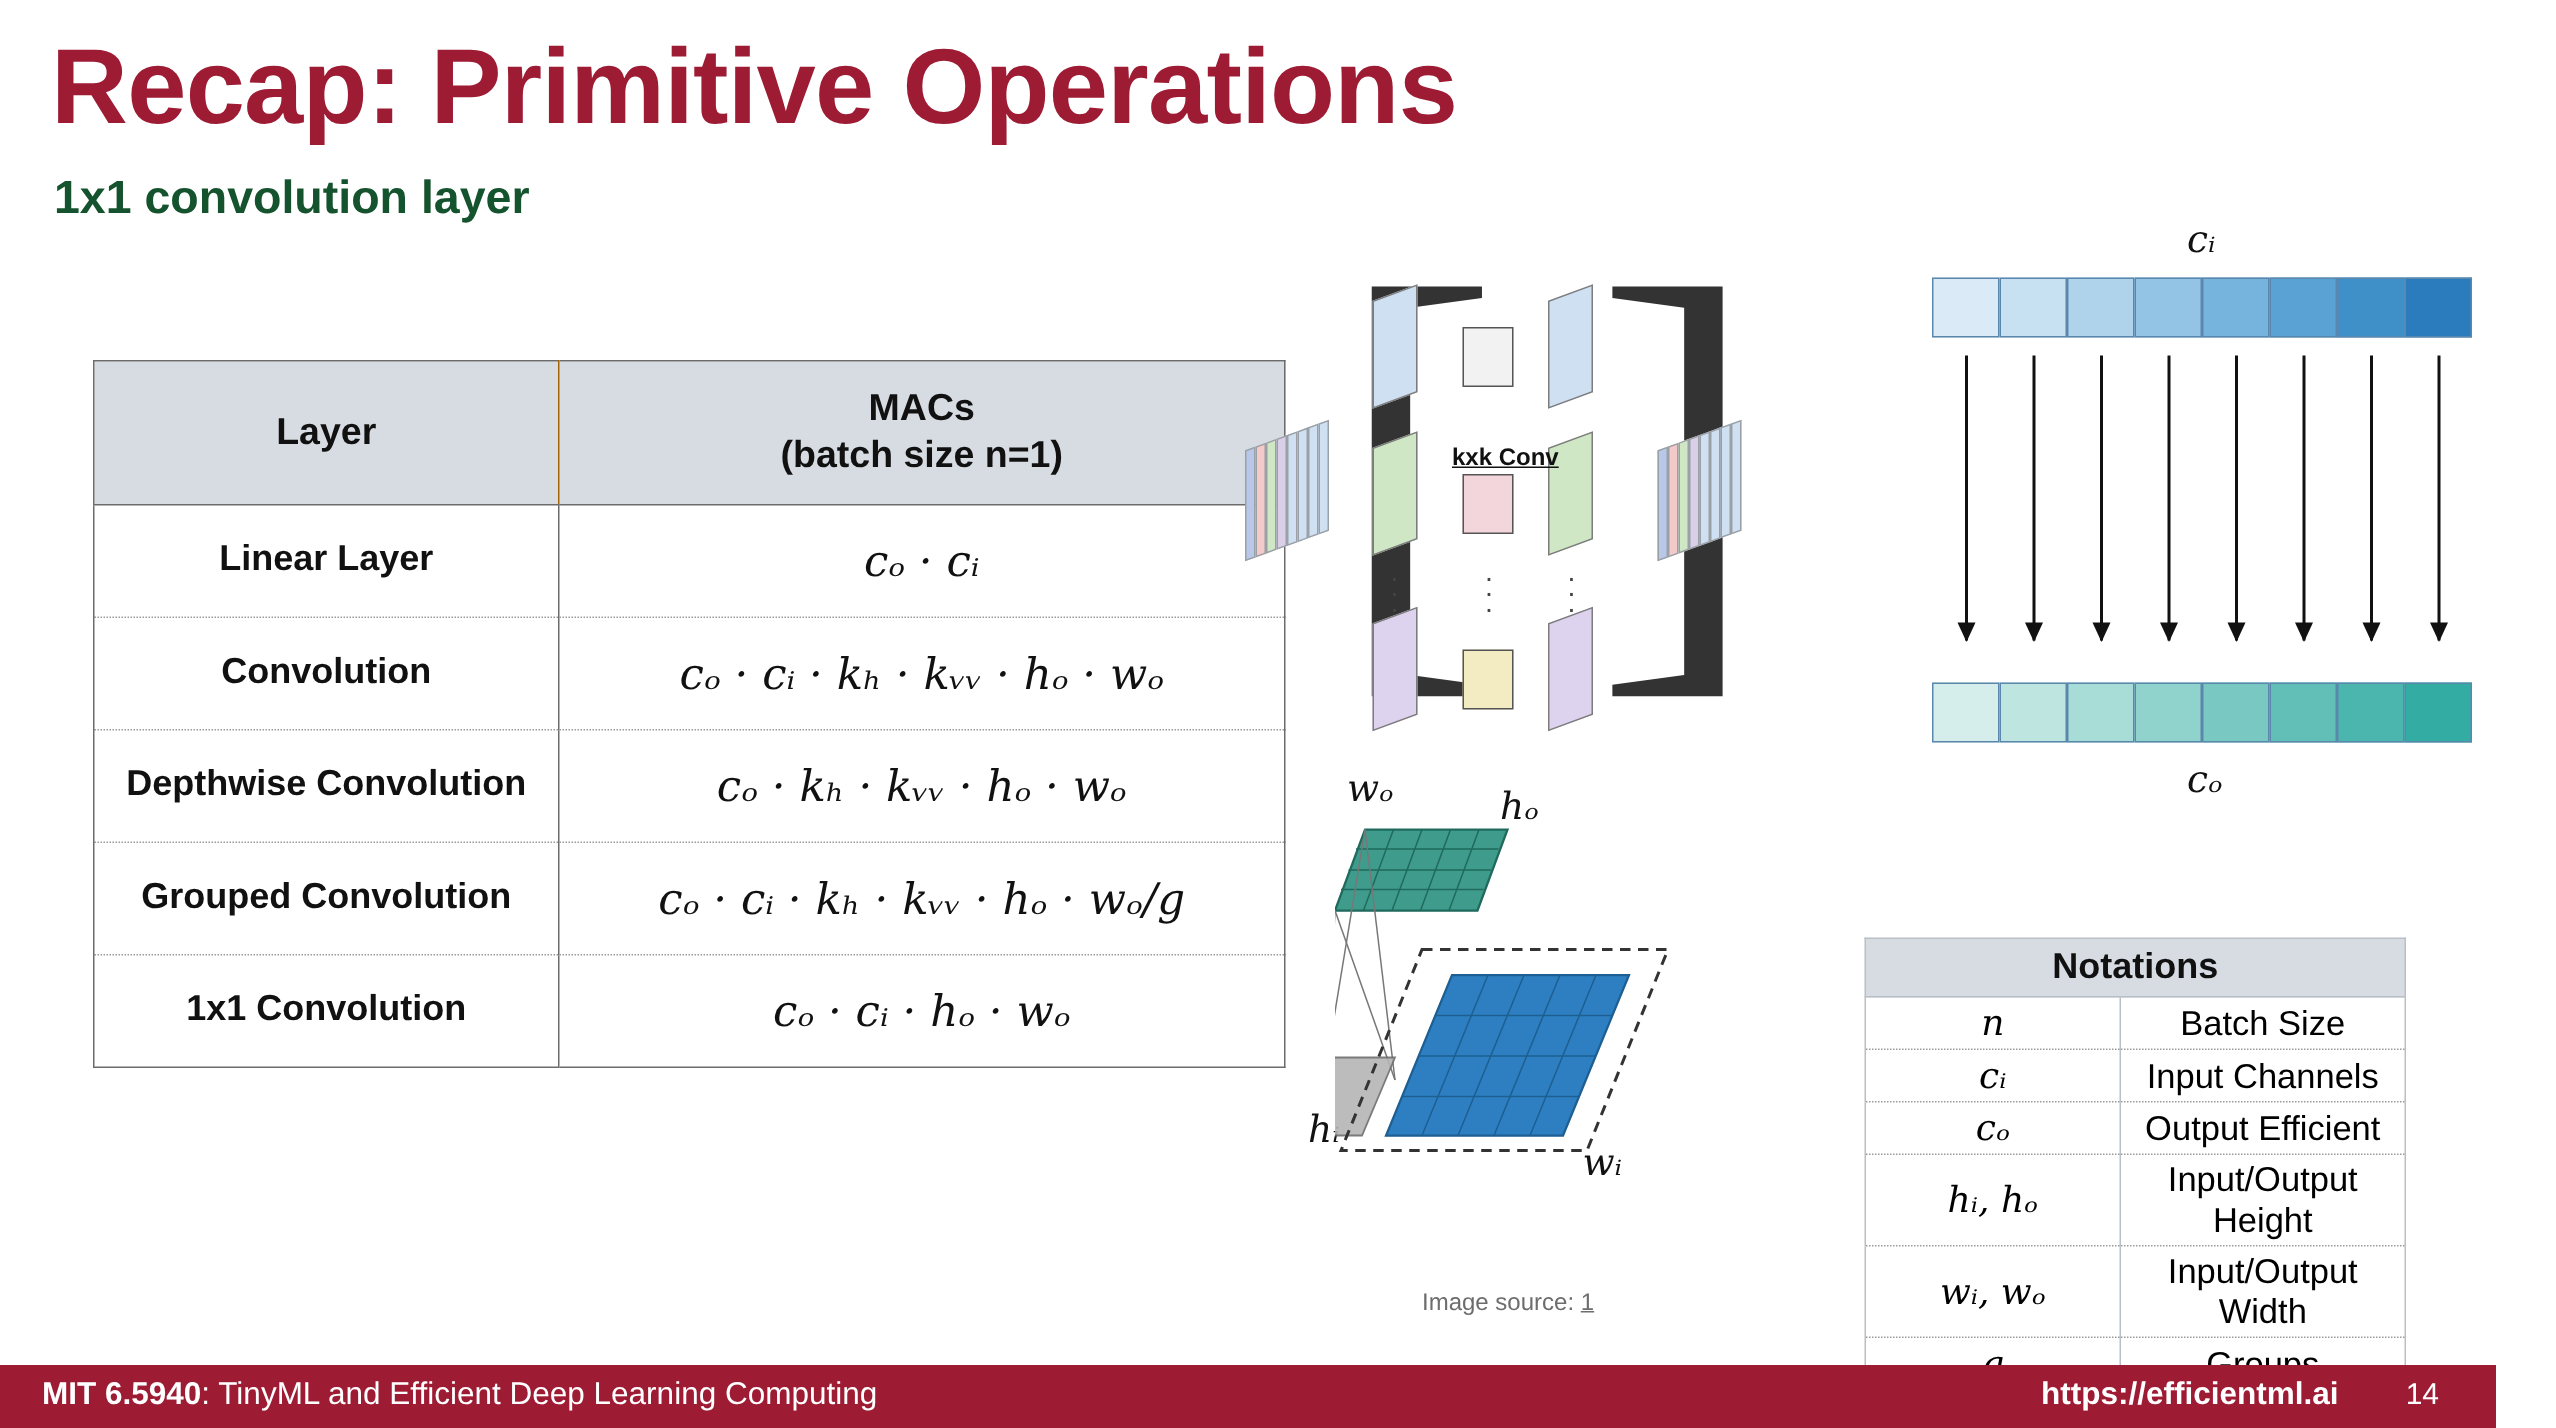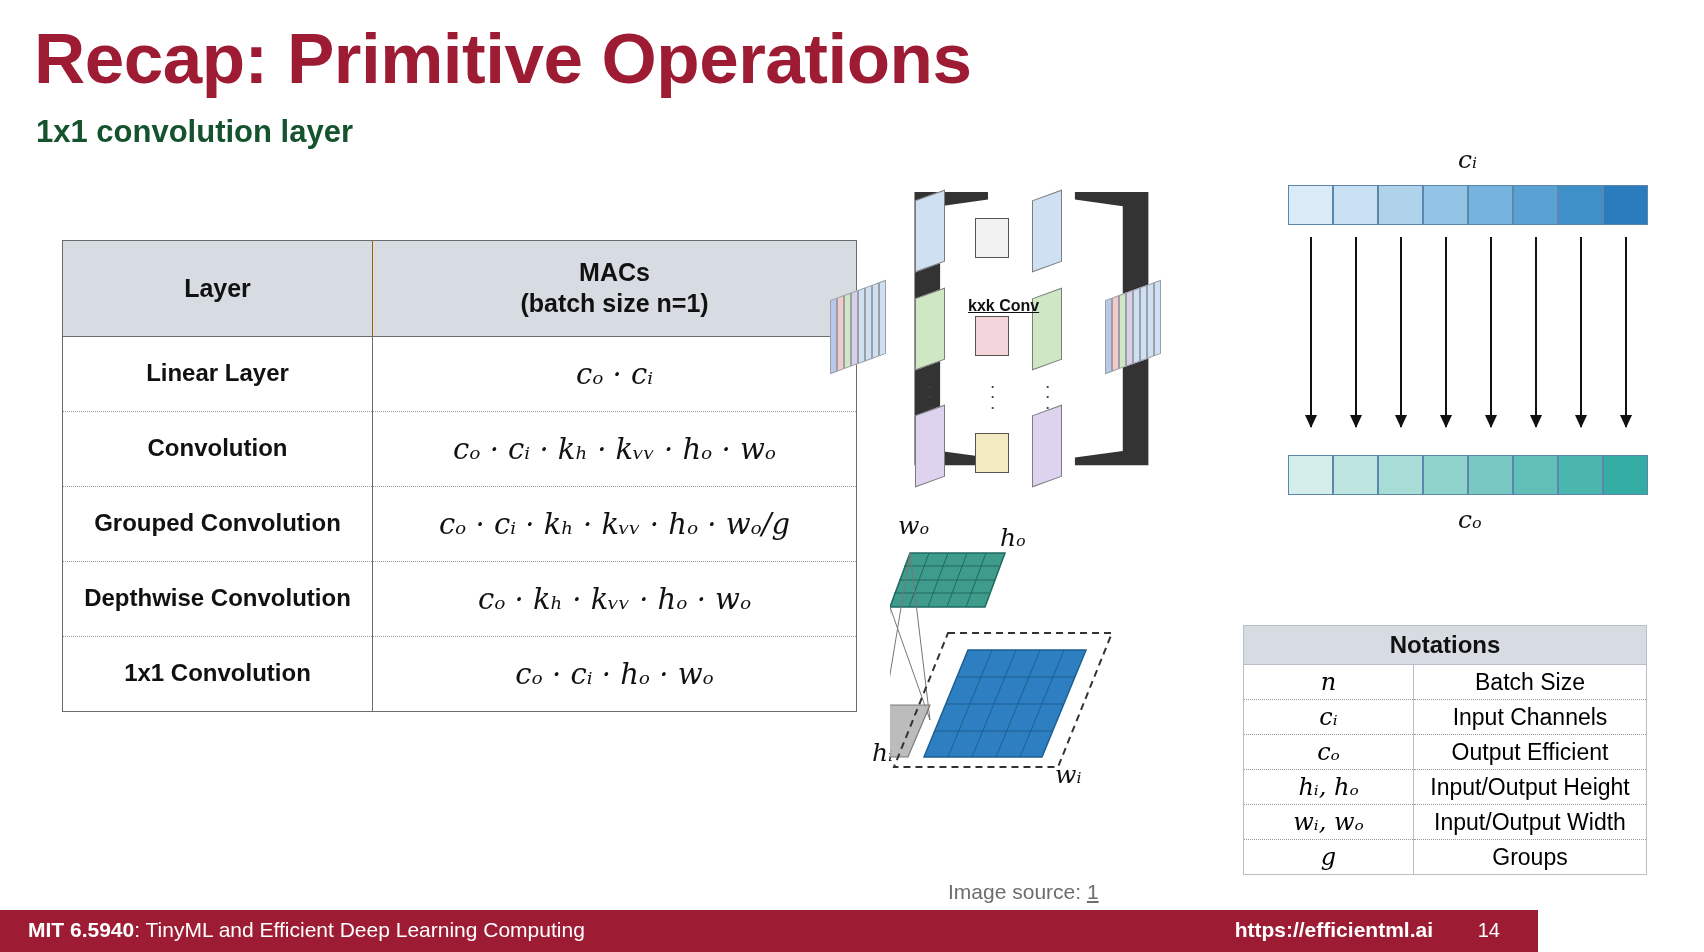--- a/index.html
+++ b/index.html
@@ -87,22 +87,22 @@
     position: absolute;
     transform: skewY(-20deg);
   }
   .stack div { height: 74px; width: 7px; float: left; border: 1px solid #9aa0a6; }
 
   
   .fmap { position: absolute; left: 890px; top: 545px; width: 320px; height: 300px; }
   .lbl-i { position: absolute; font-family: "DejaVu Serif", serif; font-style: italic; font-size: 25px; color: #111; }
 
   .imgsrc {
-    position: absolute; left: 948px; top: 880px;
-    font-size: 21px; color: #6d6d6d;
+    position: absolute; left: 948px; top: 860px;
+    font-size: 16px; color: #6d6d6d;
   }
   .imgsrc a { color: #6d6d6d; }
 
   
   .chan-diagram { position: absolute; left: 1288px; top: 155px; width: 370px; height: 420px; }
   .chan-row { position: absolute; display: flex; }
   .chan-row div { width: 45px; height: 40px; border: 1px solid #5b87ad; }
   .chan-lbl {
     position: absolute; font-family: "DejaVu Serif", serif; font-style: italic;
     font-size: 25px; color: #111;
@@ -111,41 +111,41 @@
   .arrow-col { width: 45px; display: flex; justify-content: center; }
   .arrow-line { width: 2px; background: #111; height: 190px; position: relative; }
   .arrow-line:after {
     content: ""; position: absolute; left: -5px; bottom: -1px;
     border-left: 6px solid transparent; border-right: 6px solid transparent;
     border-top: 13px solid #111;
   }
 
   
   .notations {
-    position: absolute; left: 1243px; top: 625px; width: 404px;
+    position: absolute; left: 1243px; top: 625px; width: 361px;
     border-collapse: collapse;
     background: #fff;
   }
   .notations th {
     background: #d7dce2; font-size: 24px; font-weight: bold; color: #111;
     padding: 5px 0; border: 1px solid #b9bfc6; text-align: center;
   }
   .notations td {
     font-size: 23px; padding: 3px 0; text-align: center;
     border-bottom: 1px dotted #9a9a9a;
     border-left: 1px solid #b9bfc6; border-right: 1px solid #b9bfc6;
   }
   .notations td.sym {
     width: 170px; font-family: "DejaVu Serif", serif; font-style: italic; font-size: 24px;
   }
   .notations tr:last-child td { border-bottom: 1px solid #b9bfc6; }
 
   
   .footer {
-    position: absolute; left: 0; bottom: 0; width: 1538px; height: 42px;
+    position: absolute; left: 0; bottom: 0; width: 1664px; height: 42px;
     background: #9e1b34; color: #fff;
   }
   .footer-left {
     position: absolute; left: 28px; top: 8px; font-size: 21px;
   }
   .footer-left b { font-weight: bold; }
   .footer-url {
     position: absolute; right: 105px; top: 8px; font-size: 21px; font-weight: bold;
   }
   .footer-page {
@@ -173,26 +173,26 @@
     <tbody>
       <tr>
         <td class="layer-cell">Linear Layer</td>
         <td class="mac-cell">cₒ · cᵢ</td>
       </tr>
       <tr>
         <td class="layer-cell">Convolution</td>
         <td class="mac-cell">cₒ · cᵢ · kₕ · kᵥᵥ · hₒ · wₒ</td>
       </tr>
       <tr>
+        <td class="layer-cell">Depthwise Convolution</td>
+        <td class="mac-cell">cₒ · kₕ · kᵥᵥ · hₒ · wₒ</td>
+      </tr>
+      <tr>
         <td class="layer-cell">Grouped Convolution</td>
         <td class="mac-cell">cₒ · cᵢ · kₕ · kᵥᵥ · hₒ · wₒ/g</td>
-      </tr>
-      <tr>
-        <td class="layer-cell">Depthwise Convolution</td>
-        <td class="mac-cell">cₒ · kₕ · kᵥᵥ · hₒ · wₒ</td>
       </tr>
       <tr>
         <td class="layer-cell">1x1 Convolution</td>
         <td class="mac-cell">cₒ · cᵢ · hₒ · wₒ</td>
       </tr>
     </tbody>
   </table>
 
   <div class="conv-diagram">
 

